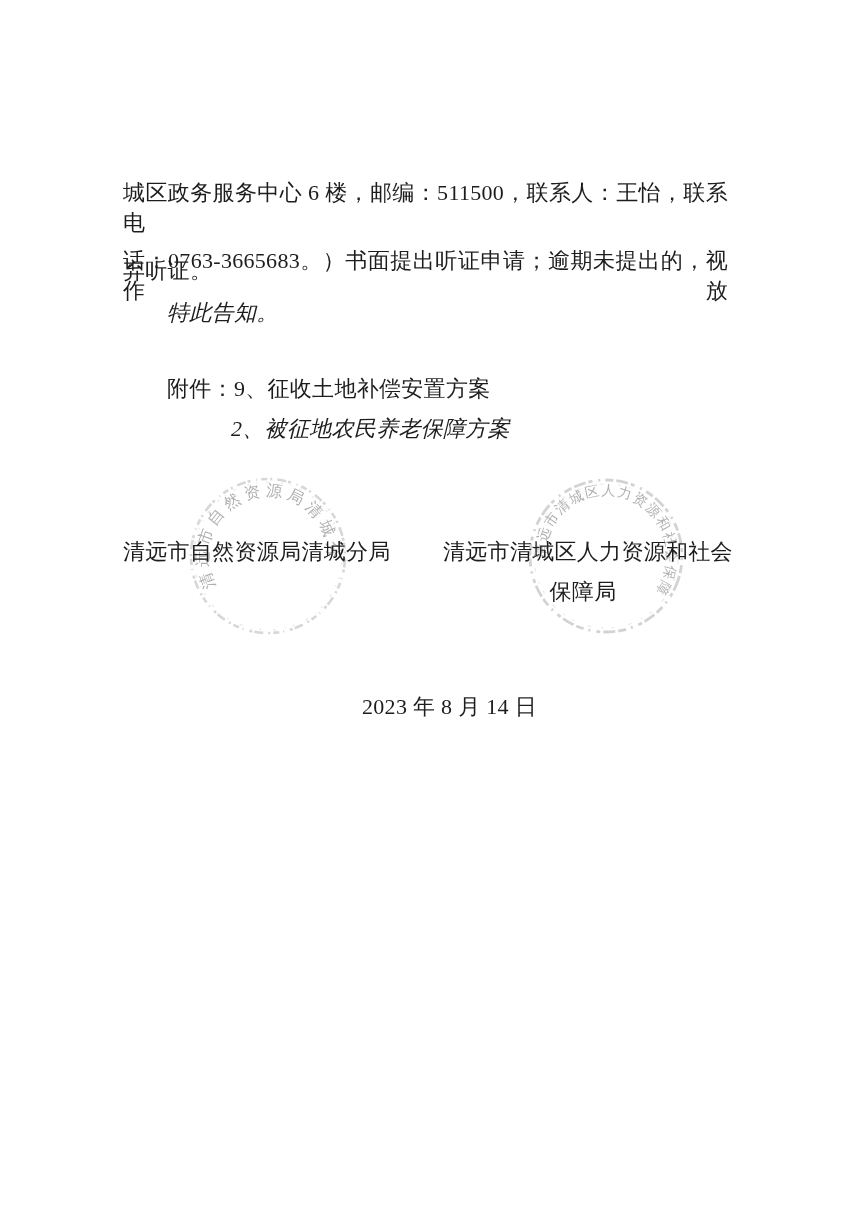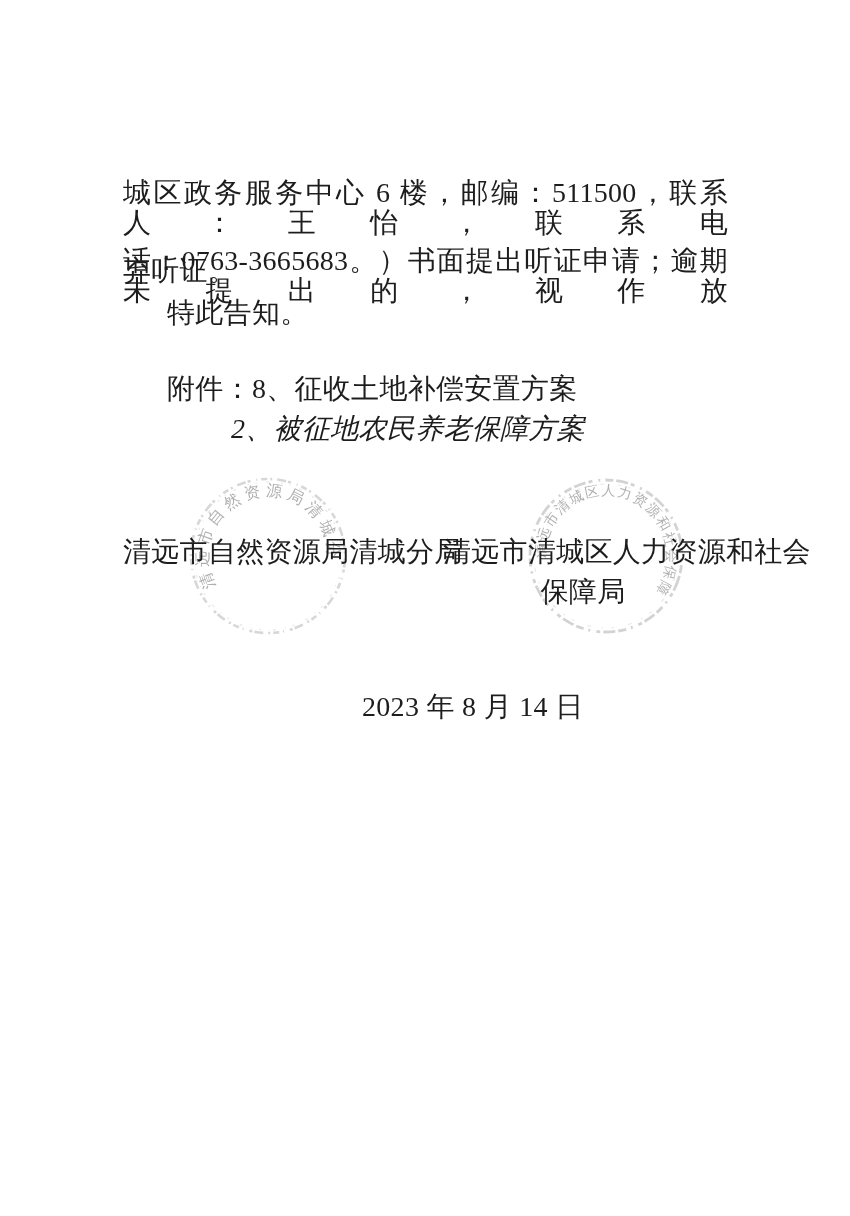--- a/index.html
+++ b/index.html
@@ -11,21 +11,21 @@
     position: relative;
     width: 850px;
     height: 1216px;
     background: #ffffff;
     overflow: hidden;
     font-family: "Liberation Serif", "DejaVu Serif", serif;
     color: #1d1d1d;
   }
   .line {
     position: absolute;
-    font-size: 28px;
+    font-size: 22px;
     line-height: 30px;
     white-space: nowrap;
     letter-spacing: 0.3px;
   }
   .just {
     width: 605px;
     white-space: normal;
     text-align: justify;
     text-align-last: justify;
   }
@@ -68,23 +68,23 @@
       <text font-size="14" letter-spacing="1.5" fill="#7d7d7d" opacity="0.72">
         <textPath href="#sealArcR">清远市清城区人力资源和社会保障局</textPath>
       </text>
     </g>
   </svg>
 
   <div class="line just" style="left:123px; top:178px;">城区政务服务中心 6 楼，邮编：511500，联系人：王怡，联系电</div>
   <div class="line just" style="left:123px; top:202px;margin-top:44px;">话：0763-3665683。）书面提出听证申请；逾期未提出的，视作放</div>
   <div class="line" style="left:123px; top:258px;font-family:Liberation Mono, monospace;">弃听证。</div>
 
-  <div class="line" style="left:167px; top:298px;">特此告知。</div>
+  <div class="line" style="left:167px; top:298px;font-style:italic;">特此告知。</div>
 
-  <div class="line" style="left:167px; top:374px;">附件：8、征收土地补偿安置方案</div>
+  <div class="line" style="left:167px; top:374px;">附件：9、征收土地补偿安置方案</div>
   <div class="line" style="left:231px; top:414px;font-style:italic;">2、被征地农民养老保障方案</div>
 
   <div class="line" style="left:123px; top:537px;">清远市自然资源局清城分局</div>
   <div class="line sig-right-2" style="left:443px; top:577px;">保障局</div>
   <div class="line" style="left:443px; top:537px;">清远市清城区人力资源和社会</div>
 
   <div class="line" style="left:362px; top:692px;text-align:right;">2023 年 8 月 14 日</div>
 
 </div>
 

